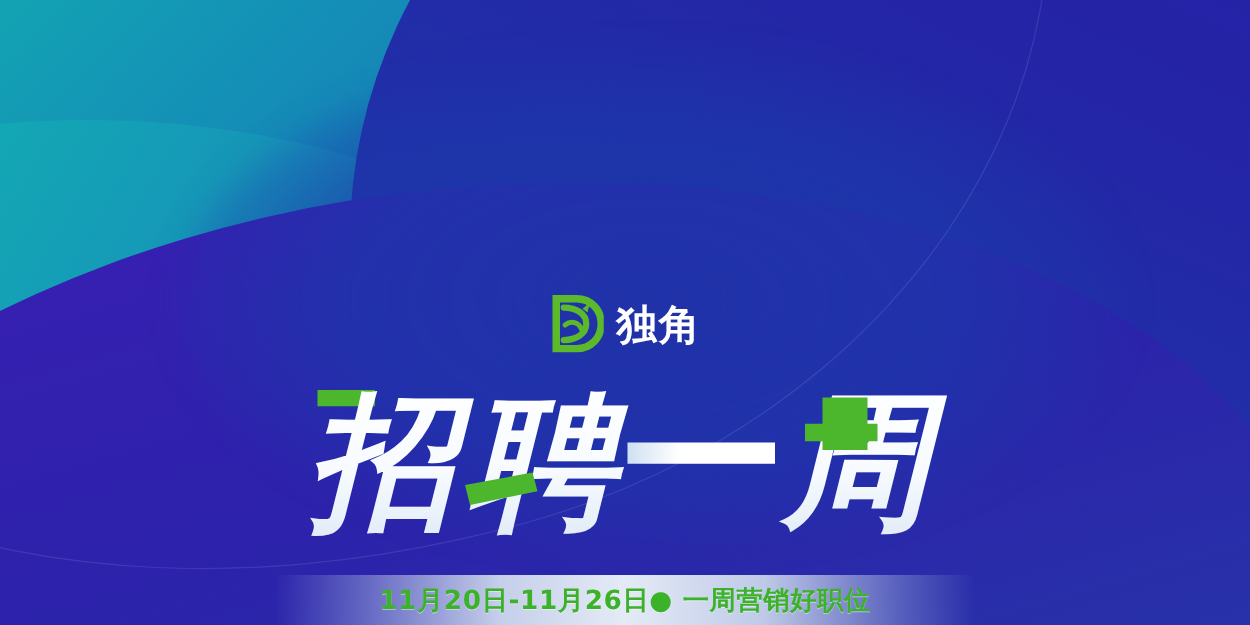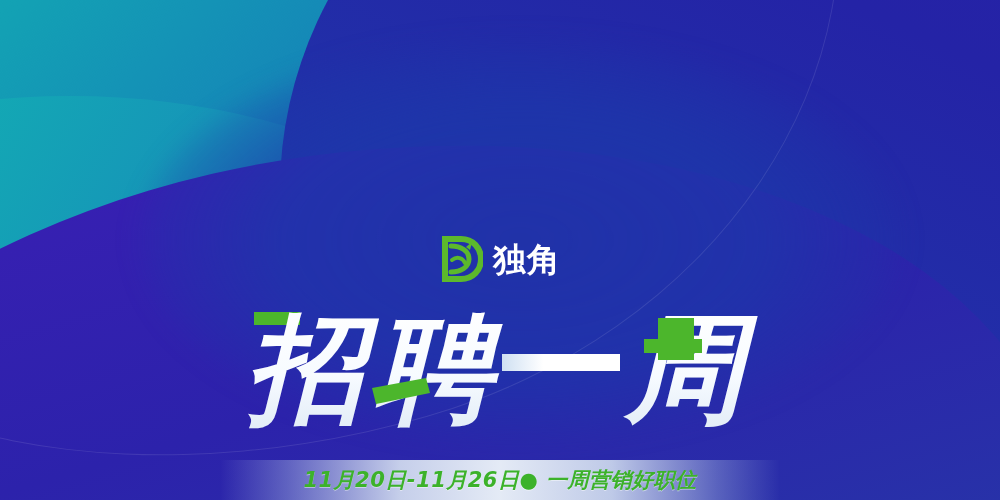--- a/index.html
+++ b/index.html
@@ -181,21 +181,20 @@
         rgba(236,248,250,0.80) 32%,
         rgba(244,251,252,0.92) 50%,
         rgba(232,246,249,0.78) 70%,
         rgba(212,236,242,0.28) 89%,
         rgba(255,255,255,0.00) 100%);
   }
   .subtitle-text {
     font-family: "DejaVu Sans", "Liberation Sans", sans-serif;
     font-size: 21px;
     font-weight: 700;
-    font-style: italic;
     color: #3cb22a;
     letter-spacing: 0.5px;
     white-space: nowrap;
     line-height: 1;
     text-shadow: 0 1px 0 rgba(255,255,255,0.45);
   }
 </style>
 </head>
 <body>
 

